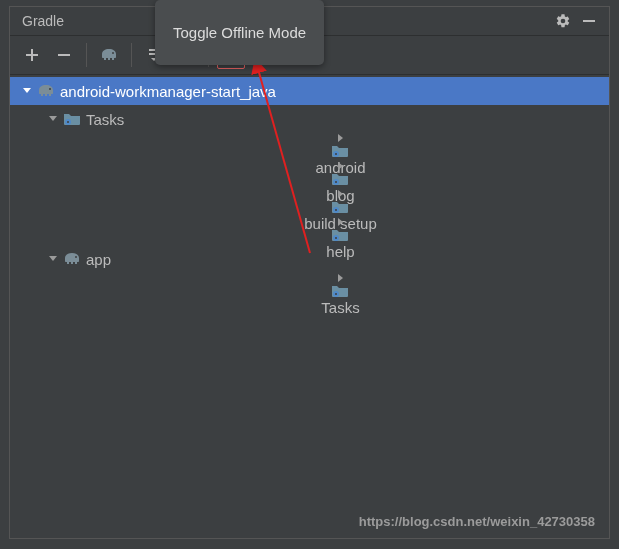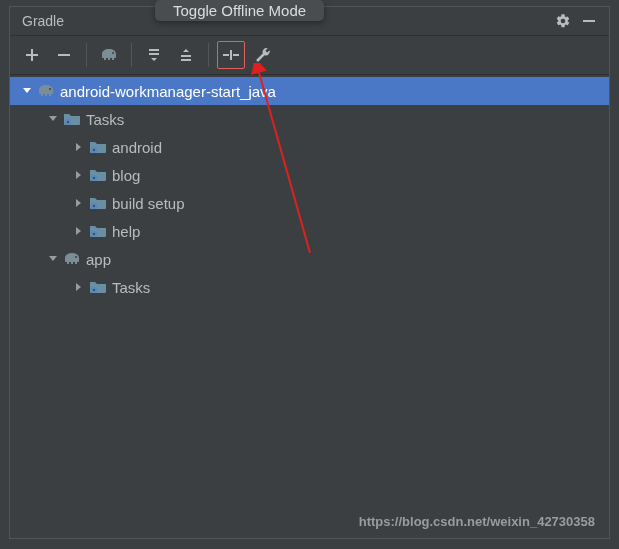--- a/index.html
+++ b/index.html
@@ -88,28 +88,28 @@
   .row .rowicon {
     width: 20px; height: 20px;
     display: flex;
     align-items: center;
     justify-content: center;
     margin: 0 4px 0 2px;
   }
   .row .label { white-space: nowrap; }
   .indent-0 { padding-left: 10px; }
   .indent-1 { padding-left: 36px; }
-  .indent-2 { padding-left: 62px; }
+  .indent-2 { padding-left: 62px; flex-direction: column; }
 
   .tooltip {
     position: absolute;
     left: 155px; top: 0px;
     background: #4a4d4f;
     color: #dcdcdc;
-    padding: 2px 18px;
+    padding: 24px 18px;
     font-size: 15px;
     border-radius: 5px;
     box-shadow: 0 2px 6px rgba(0,0,0,0.4);
     z-index: 20;
   }
 
   svg.arrow-anno {
     position: absolute;
     left: 250px; top: 63px;
     z-index: 15;

